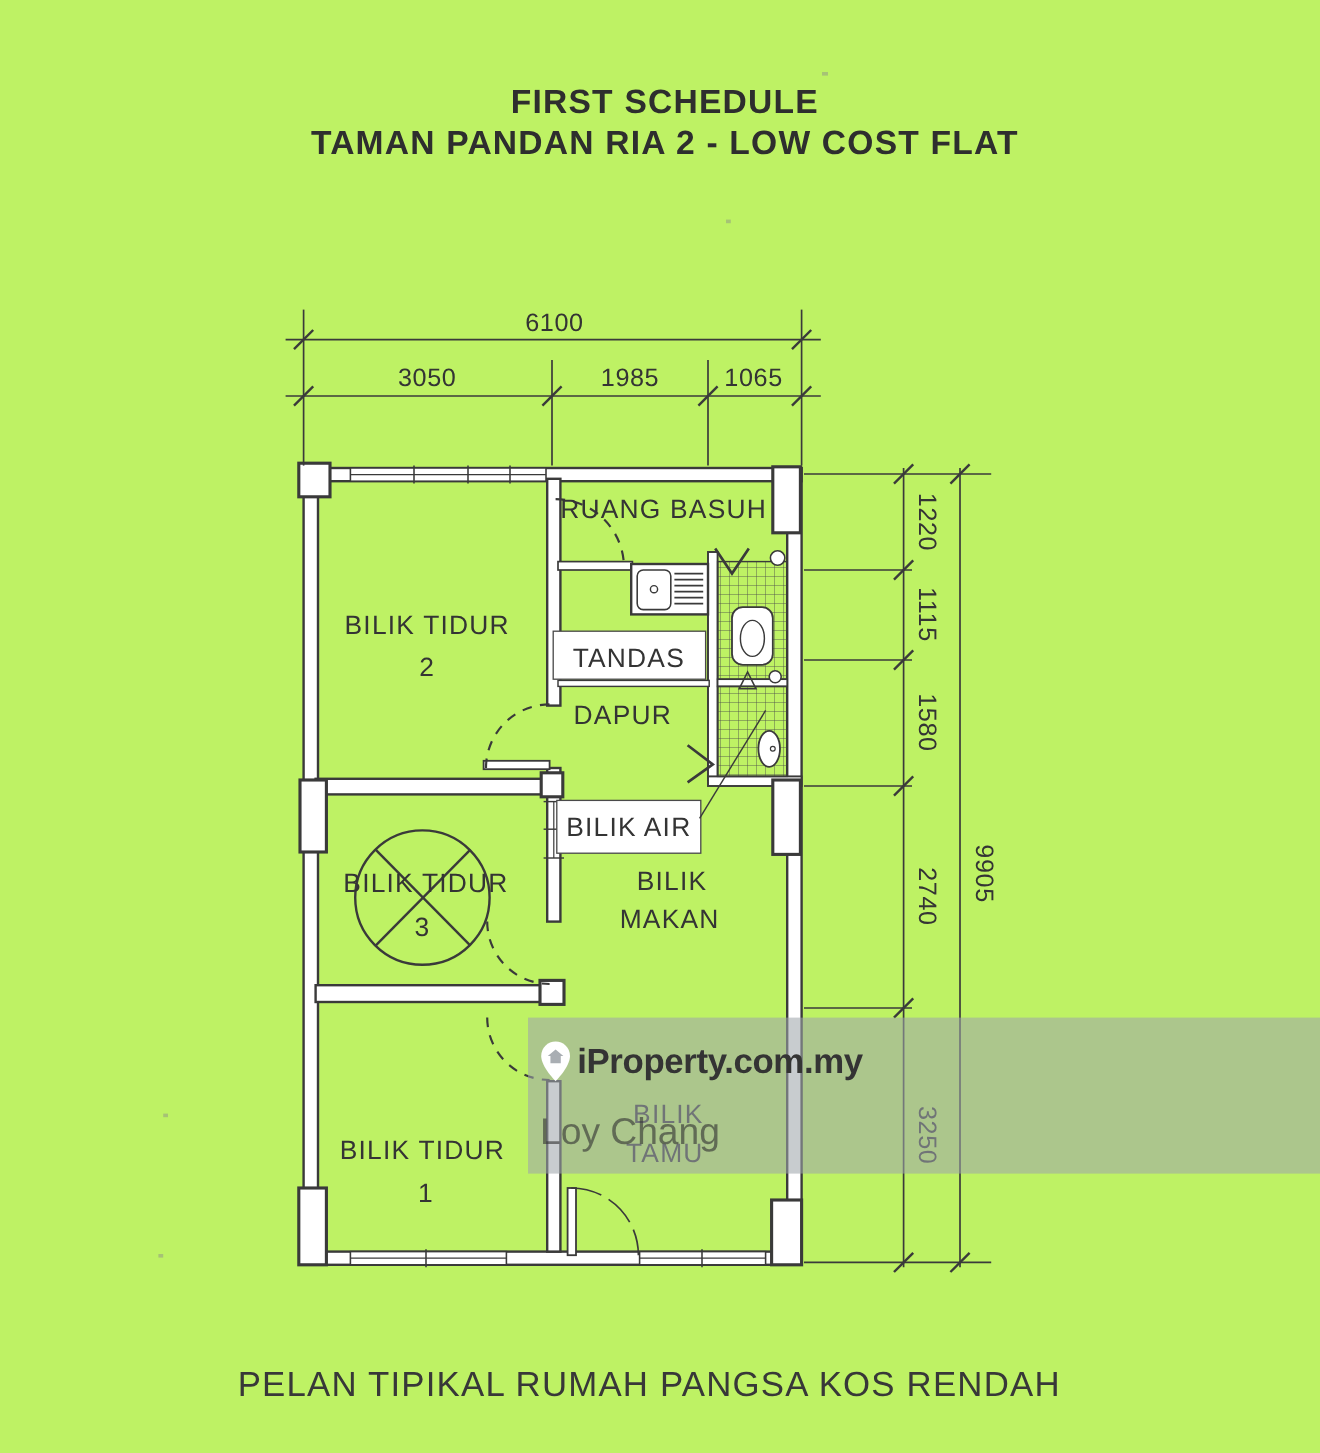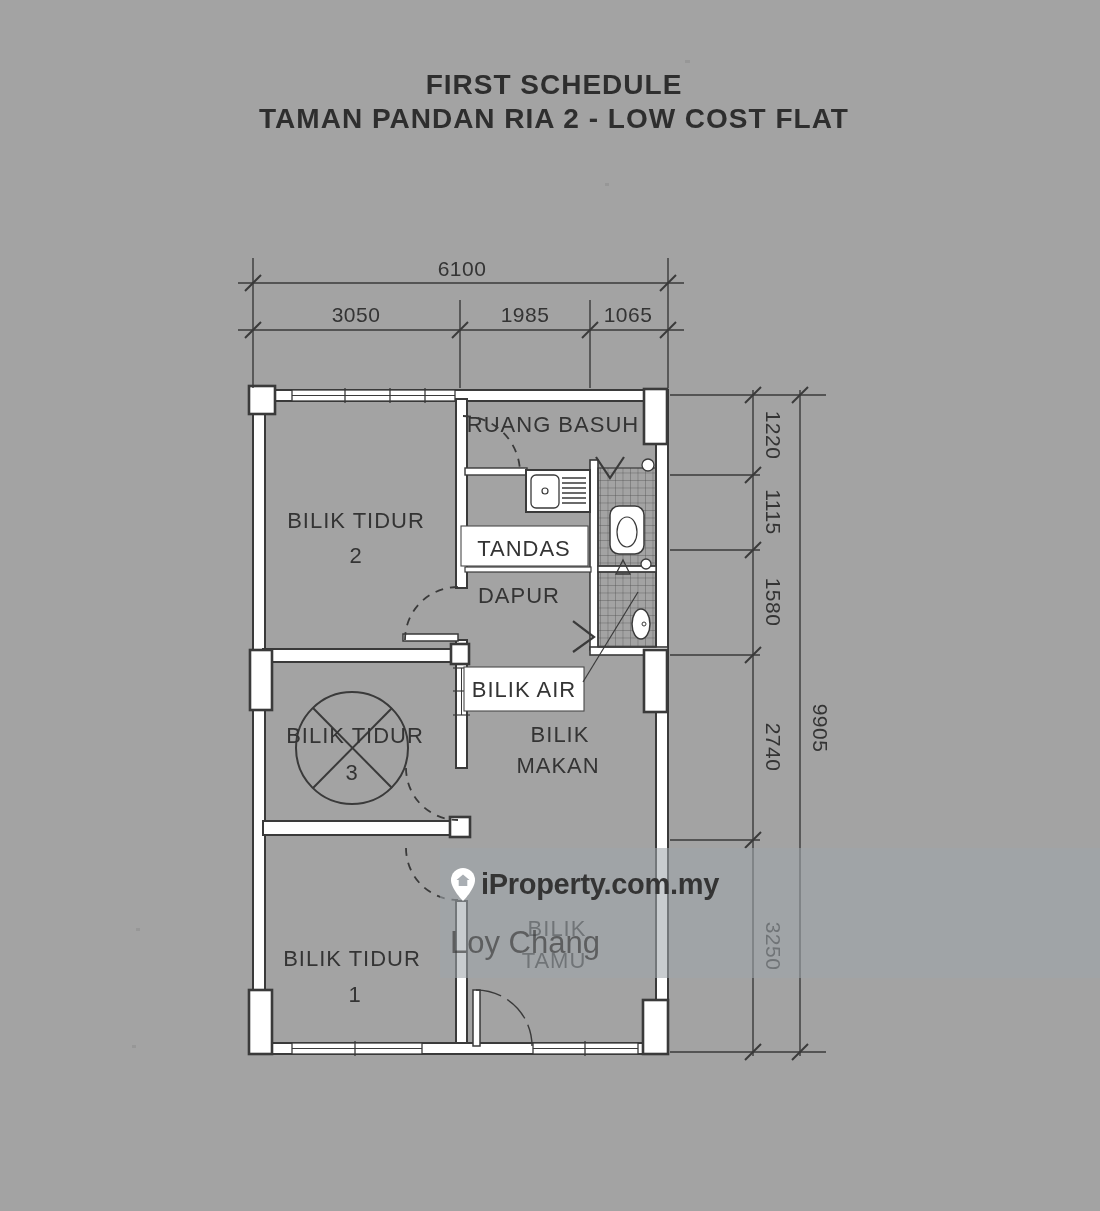--- a/index.html
+++ b/index.html
@@ -1,16 +1,16 @@
 <!DOCTYPE html>
 <html><head>
 <meta charset="utf-8">
 <style>
   html,body{margin:0;padding:0;background:#ffffff;}
-  #page{position:relative;width:1100px;height:1211px;background:#a3a3a3;overflow:hidden;
+  #page{position:relative;width:1100px;height:1211px;background:#bef264;overflow:hidden;
         font-family:"Liberation Sans", sans-serif;color:#2e2e2e;}
   #title-block{position:absolute;top:68px;left:0;width:1108px;text-align:center;
                font-weight:bold;line-height:34px;letter-spacing:1px;}
   #title-block .t1{font-size:28px;}
   #title-block .t2{font-size:28px;}
   #caption{position:absolute;top:1138px;left:0;width:1082px;text-align:center;
            font-size:29px;letter-spacing:1px;color:#383838;}
   svg text{font-family:"Liberation Sans", sans-serif;fill:#343434;}
   .roomlbl{font-size:22px;letter-spacing:1px;}
   .dimlbl{font-size:21px;letter-spacing:0.5px;}
@@ -246,13 +246,14 @@
       <rect x="440" y="848" width="660" height="130" fill="rgb(158,165,171)" fill-opacity="0.57"></rect>
       <g>
         <path d="M463 868 a12 12 0 0 1 12 12 c0 9 -12 21 -12 21 s-12 -12 -12 -21 a12 12 0 0 1 12 -12 z" fill="#ffffff"></path>
         <path d="M463 874.5 l-6.5 5.5 h2.2 v6 h8.6 v-6 h2.2 z" fill="#a9aeb3"></path>
       </g>
       <text x="481" y="894" font-size="29" font-weight="bold" fill="#ffffff" letter-spacing="-0.3" stroke="none">iProperty.com.my</text>
       <text x="450" y="953" font-size="31" fill="#ffffff" fill-opacity="0.62" stroke="none">Loy Chang</text>
     </g>
   </svg>
 
+  <div id="caption">PELAN TIPIKAL RUMAH PANGSA KOS RENDAH</div>
 </div>
 
 </body></html>

